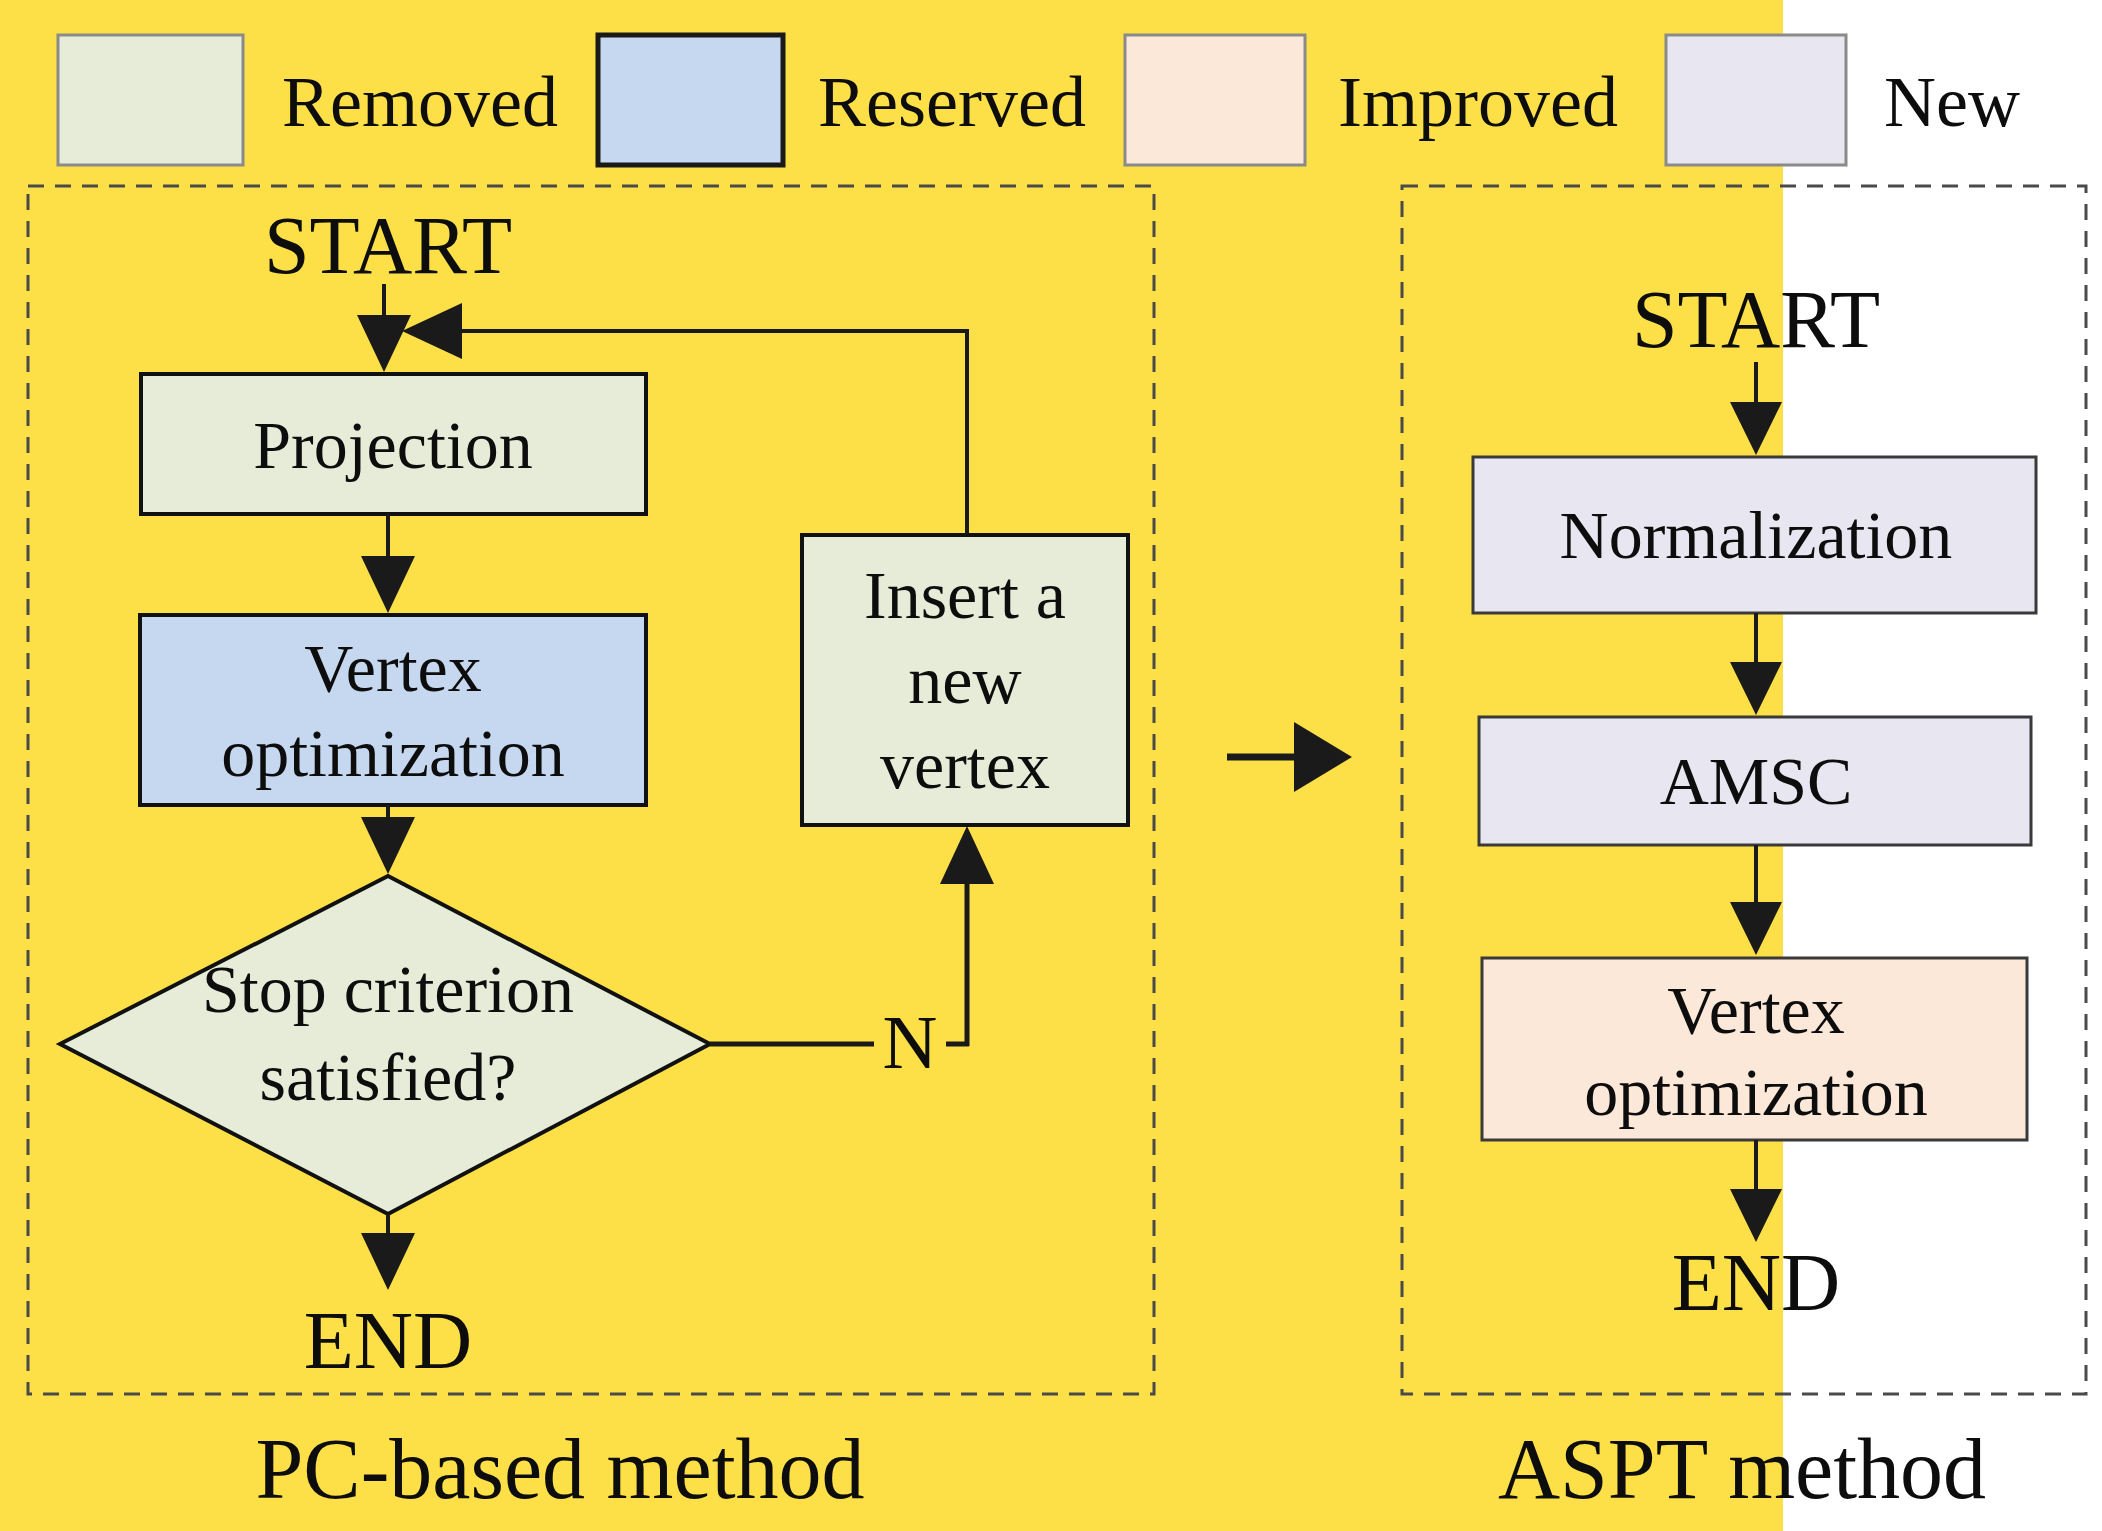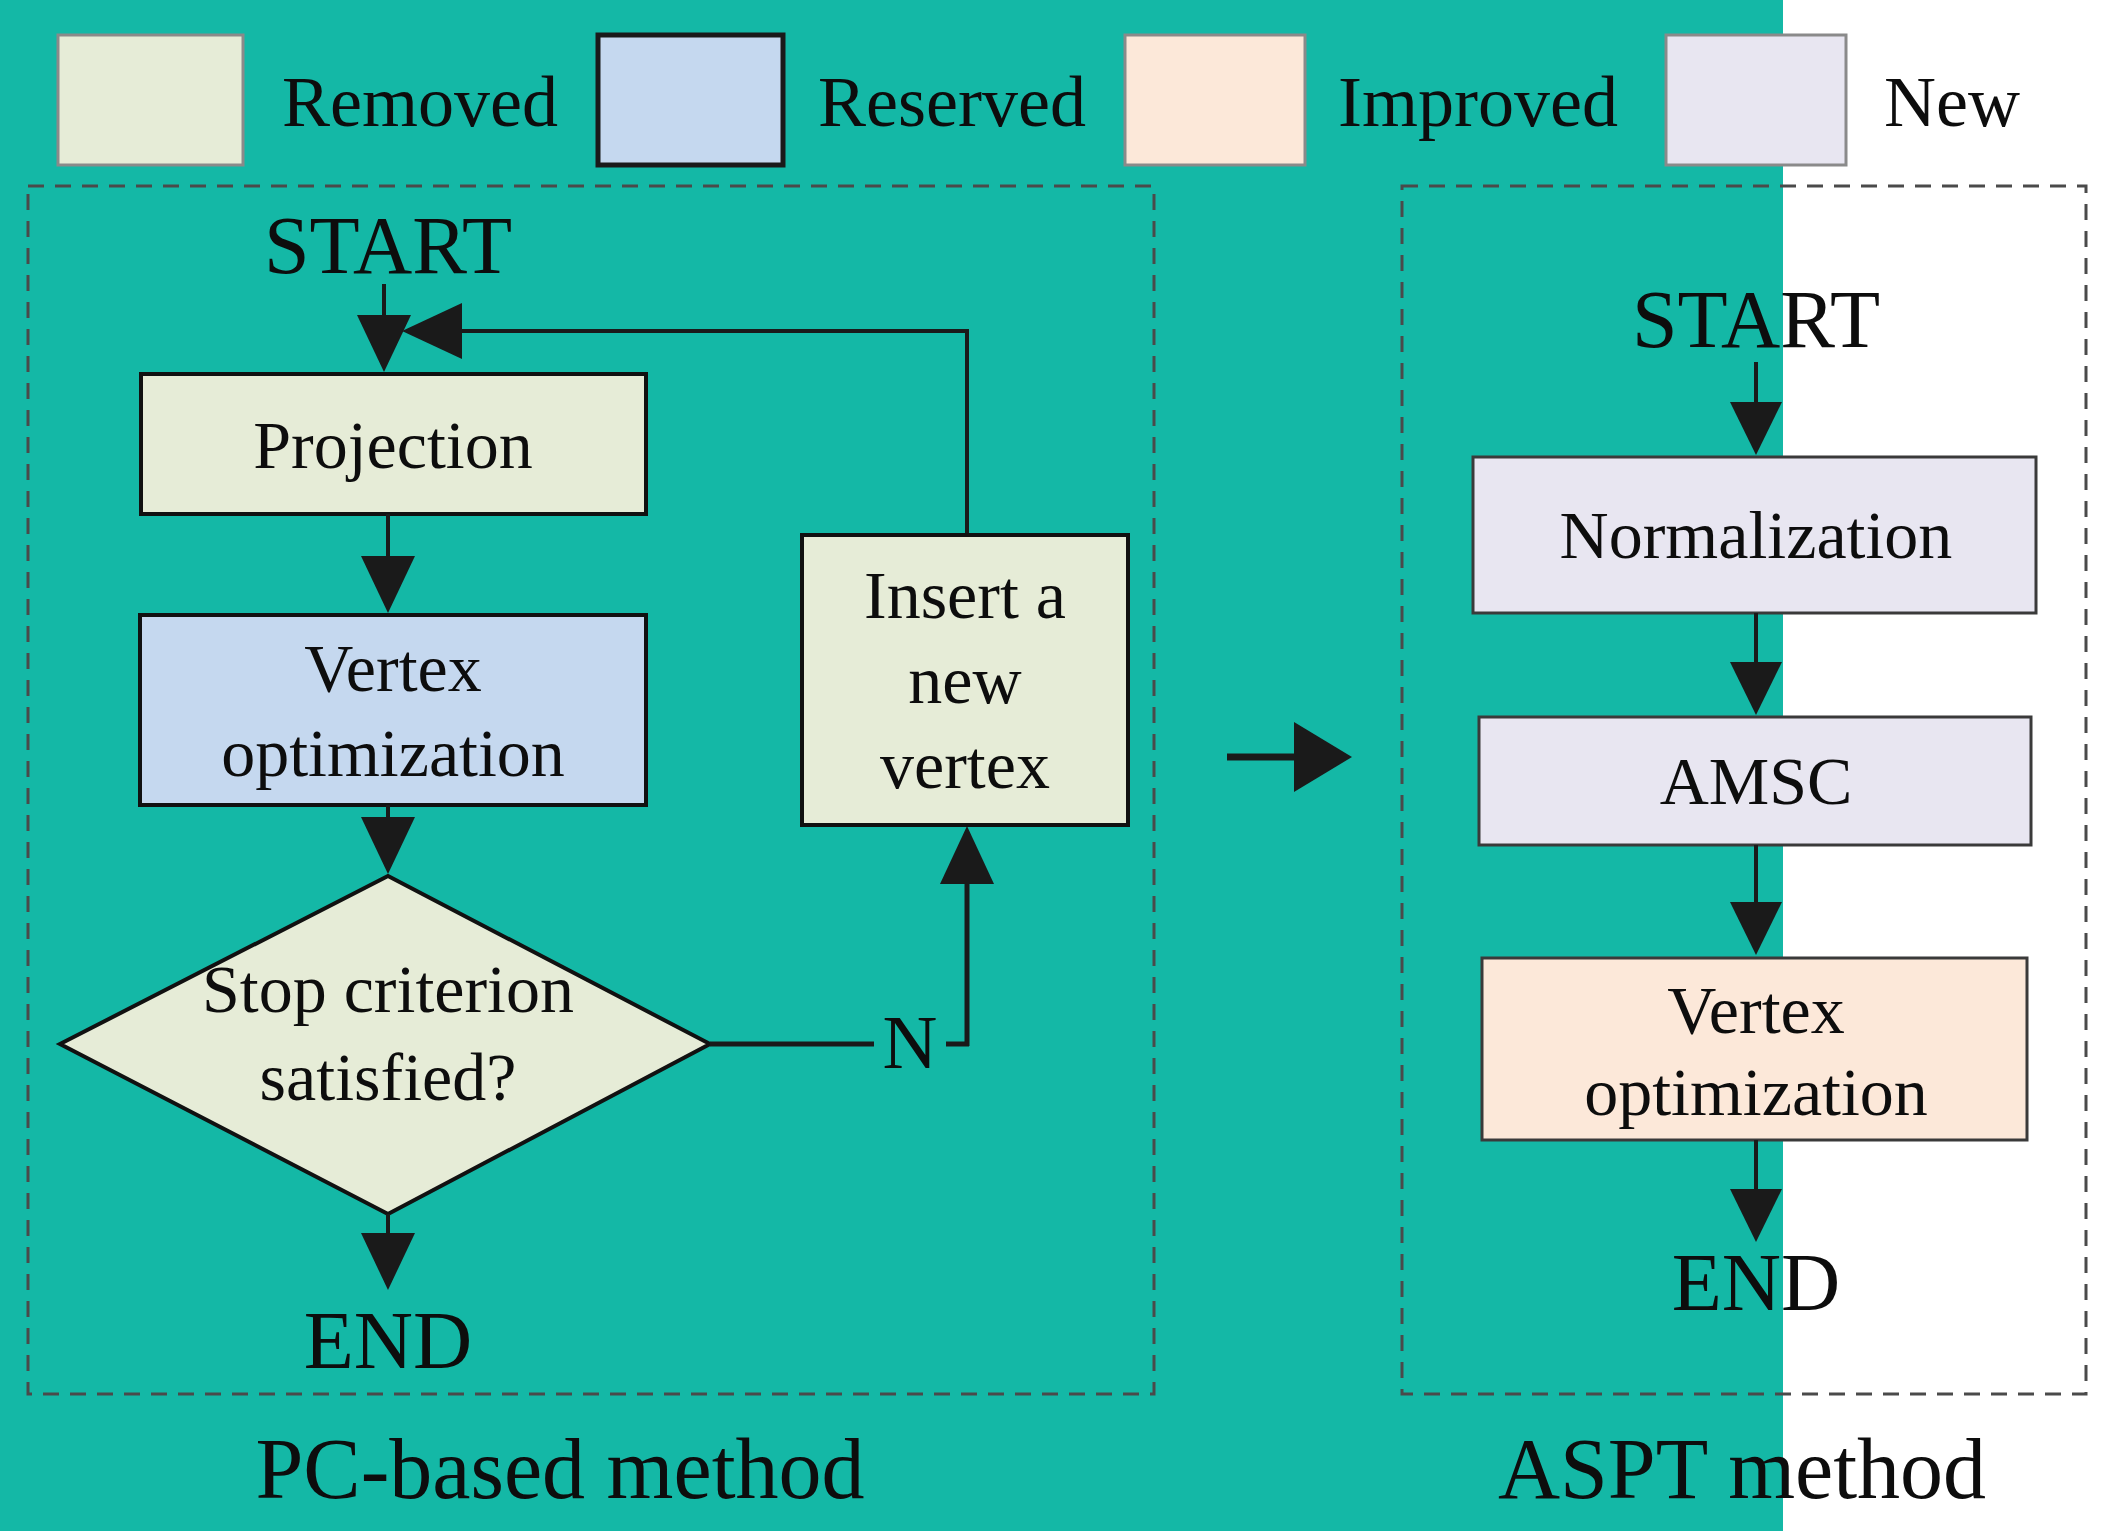--- a/index.html
+++ b/index.html
@@ -3,21 +3,21 @@
 <meta charset="utf-8">
 <style>
   html, body {
     margin: 0;
     padding: 0;
     background: #ffffff;
   }
   .figure-wrap {
     width: 1783px;
     height: 1531px;
-    background: #14b8a6;
+    background: #fde047;
     position: relative;
     font-family: "Liberation Serif", serif;
   }
   svg { display: block; }
   text {
     font-family: "Liberation Serif", serif;
     fill: #0d0d0d;
   }
   .node-label { font-size: 68px; }
   .terminal-label { font-size: 82px; }

